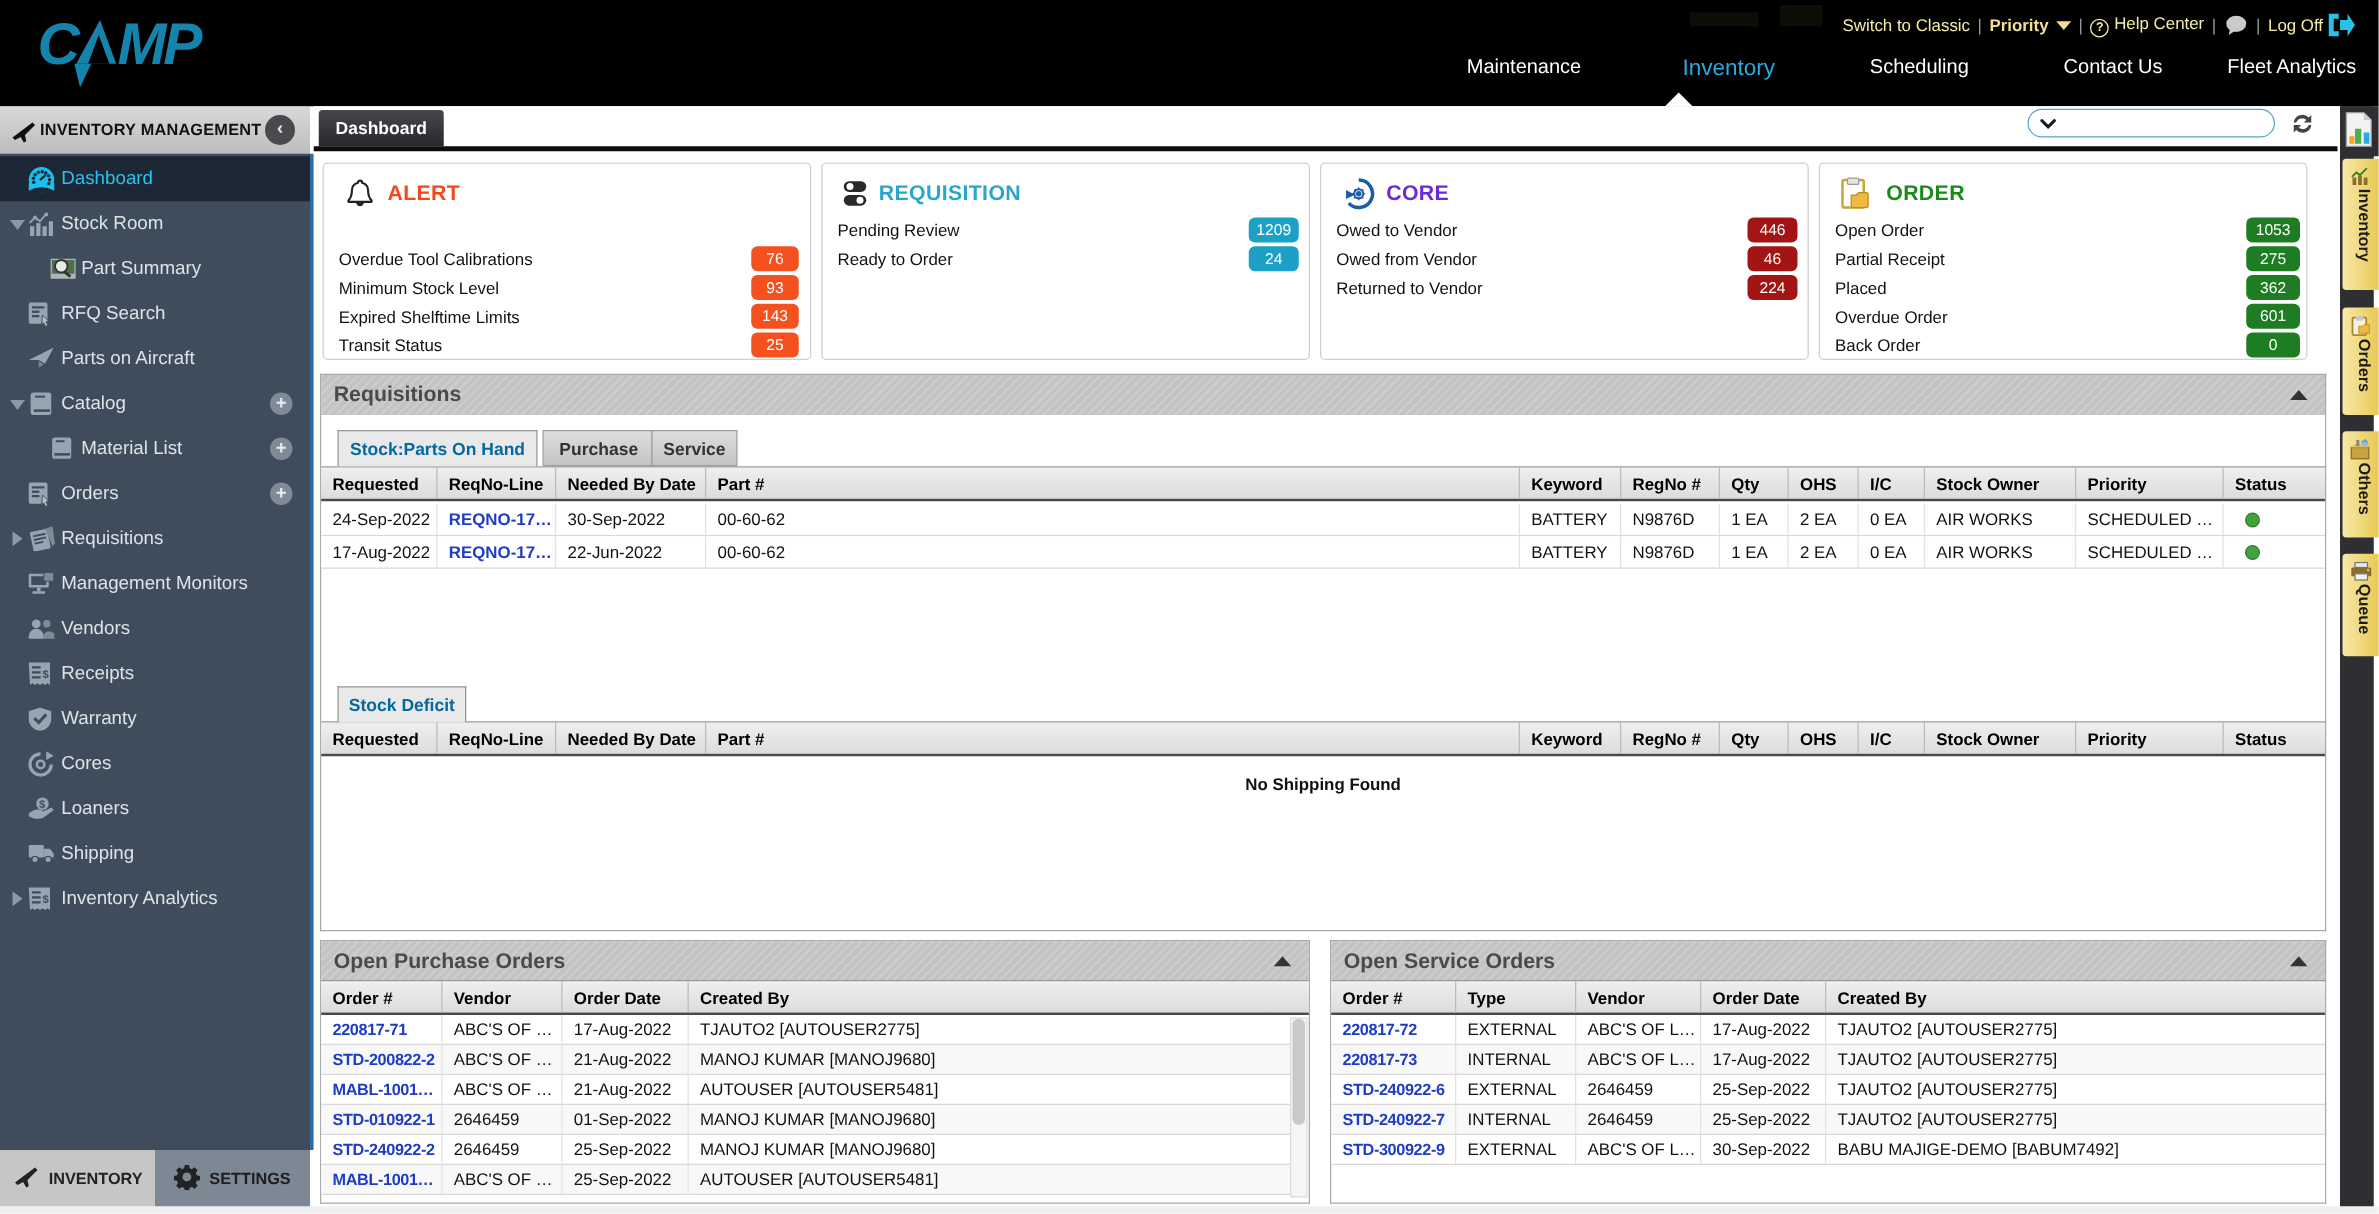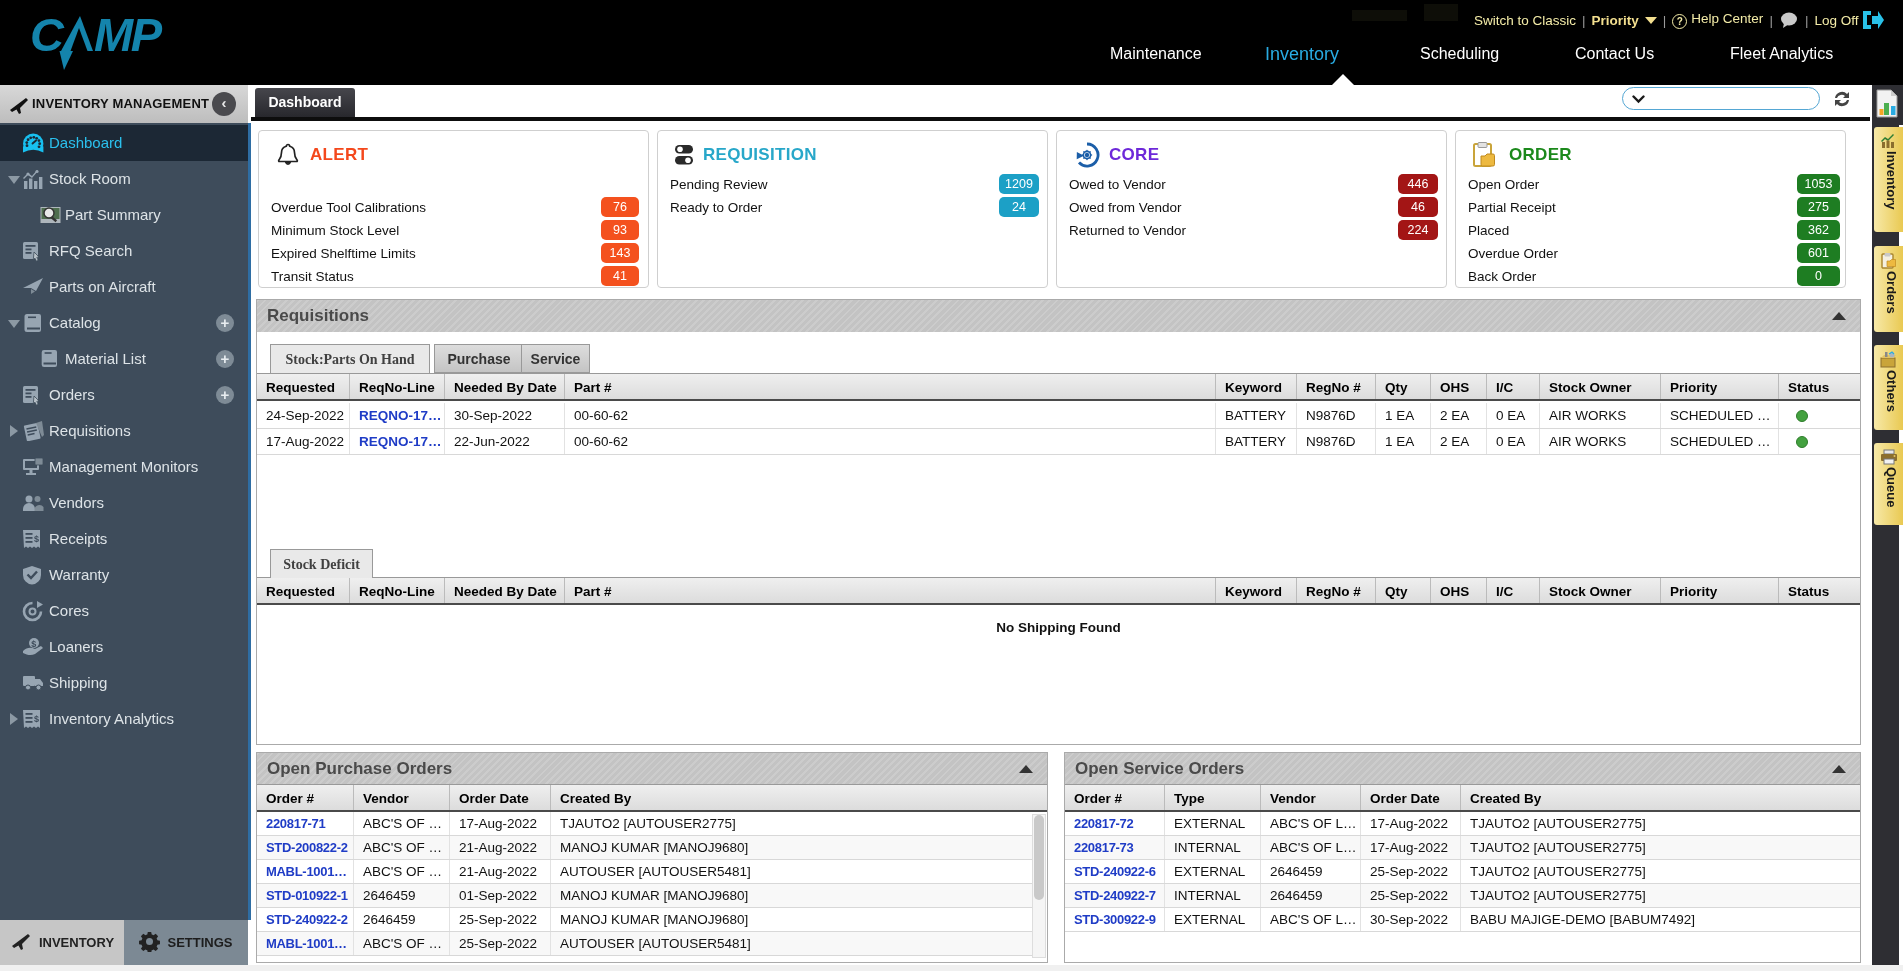--- a/index.html
+++ b/index.html
@@ -12,21 +12,21 @@
 #logo { left:30px; top:16px; width:145px; height:58px; }
 #toplinks { left:1474px; top:8px; height:24px; color:#F4ECA8; font-size:13.5px;
   display:flex; align-items:center; gap:4px; white-space:nowrap; }
 #toplinks .sep { color:#9a9a9a; font-weight:400; padding:0 2px; }
 #toplinks b { color:#F3DF8F; }
 .helpcirc { display:inline-block; width:15px; height:15px; border:1.5px solid #F4ECA8;
   border-radius:50%; text-align:center; line-height:14px; font-size:10px; font-weight:bold;
   vertical-align:-2px; margin-right:4px;}
 #navrow { left:1110px; top:38px; height:32px; color:#fff; font-size:16px;
   display:flex; align-items:center; }
-#navrow .nv { width:155px; text-align:left; }
+#navrow .nv { width:155px; text-align:right; }
 #navrow .active { color:#29ABE2; font-size:18px; }
 #navtri { left:1332px; top:74px; width:0; height:0;
   border-left:11px solid transparent; border-right:11px solid transparent;
   border-bottom:11px solid #fff; }
 
 
 #sidebar { left:0; top:85px; width:248px; height:835px; background:#3E4C5B; }
 #sbhead { left:0; top:85px; width:248px; height:38px;
   background:linear-gradient(#d8d8d8,#bdbdbd); color:#111; font-weight:bold;
   font-size:13px; line-height:38px; }
@@ -88,21 +88,21 @@
 
 .phead { position:absolute; height:33px;
   background:repeating-linear-gradient(135deg,#cccccc 0 2px,#c3c3c3 2px 5px);
   border:1px solid #AAA; border-bottom:none; color:#4A4A4A; font-weight:bold; font-size:17px; }
 .phead .pt { margin-left:10px; line-height:31px; }
 .phead .col { position:absolute; right:14px; top:12px; width:0; height:0;
   border-left:7px solid transparent; border-right:7px solid transparent;
   border-bottom:8px solid #333; }
 .tab { position:absolute; height:29px; line-height:29px; font-size:14px; font-weight:bold;
   text-align:center; border:1px solid #999; }
-.tab.on { background:#E9E9E9; color:#404040; border-bottom:none;font-family:Liberation Serif, serif; }
+.tab.on { background:#E9E9E9; color:#0369a1; border-bottom:none; }
 .tab.off { background:linear-gradient(#DDD,#C4C4C4); color:#333; }
 .thead { position:absolute; background:linear-gradient(#EFEFEF,#DCDCDC);
   border-top:1px solid #999; border-bottom:2px solid #4A4A4A; }
 .th { position:absolute; top:0; height:100%; font-size:13.5px; font-weight:bold; color:#000;
   border-right:1px solid #BBB; line-height:27px; padding-left:9px; }
 .th.last { border-right:none; }
 .td { position:absolute; top:0; height:100%; font-size:13.5px; color:#111;
   line-height:25px; padding-left:9px; white-space:nowrap; overflow:hidden; }
 .trow { position:absolute; border-bottom:1px solid #D8D8D8; background:#fff; }
 .trow.alt { background:#F8F8F8; }
@@ -363,21 +363,21 @@
 <div class="card" style="left:258px">
   <div class="title" style="color:#F4481C">
     <svg width="26" height="26" viewBox="0 0 26 26">
           <path d="M13 2.5 a1.7 1.7 0 0 1 1.7 1.7 c3 0.8 4.8 3.2 4.8 6.3 c0 4 1.2 6 2.5 7.5 a1 1 0 0 1 0 1.5 h-18 a1 1 0 0 1 0 -1.5 c1.3-1.5 2.5-3.5 2.5-7.5 c0-3.1 1.8-5.5 4.8-6.3 a1.7 1.7 0 0 1 1.7-1.7 Z" fill="none" stroke="#222" stroke-width="1.7"></path>
           <path d="M10.8 20.5 a2.3 2.3 0 0 0 4.4 0 Z" fill="none" stroke="#222" stroke-width="1.5"></path>
         </svg>
     ALERT</div>
   <div class="crow" style="top:65px">Overdue Tool Calibrations<span class="badge bA" style="background:#F4511E">76</span></div>
   <div class="crow" style="top:88px">Minimum Stock Level<span class="badge bA" style="background:#F4511E">93</span></div>
   <div class="crow" style="top:111px">Expired Shelftime Limits<span class="badge bA" style="background:#F4511E">143</span></div>
-  <div class="crow" style="top:134px">Transit Status<span class="badge bA" style="background:#F4511E">41</span></div>
+  <div class="crow" style="top:134px">Transit Status<span class="badge bA" style="background:#F4511E">25</span></div>
 </div>
 <div class="card" style="left:657px">
   <div class="title" style="color:#28A7C9">
     <svg width="20" height="26" viewBox="0 0 20 26">
           <rect x="1" y="3" width="18" height="8.5" rx="4.25" fill="#2A2A2A"></rect>
           <circle cx="6" cy="7.2" r="2.8" fill="#fff"></circle>
           <rect x="1" y="14" width="18" height="8.5" rx="4.25" fill="#2A2A2A"></rect>
           <circle cx="14" cy="18.2" r="2.8" fill="#fff"></circle>
         </svg>
     REQUISITION</div>

